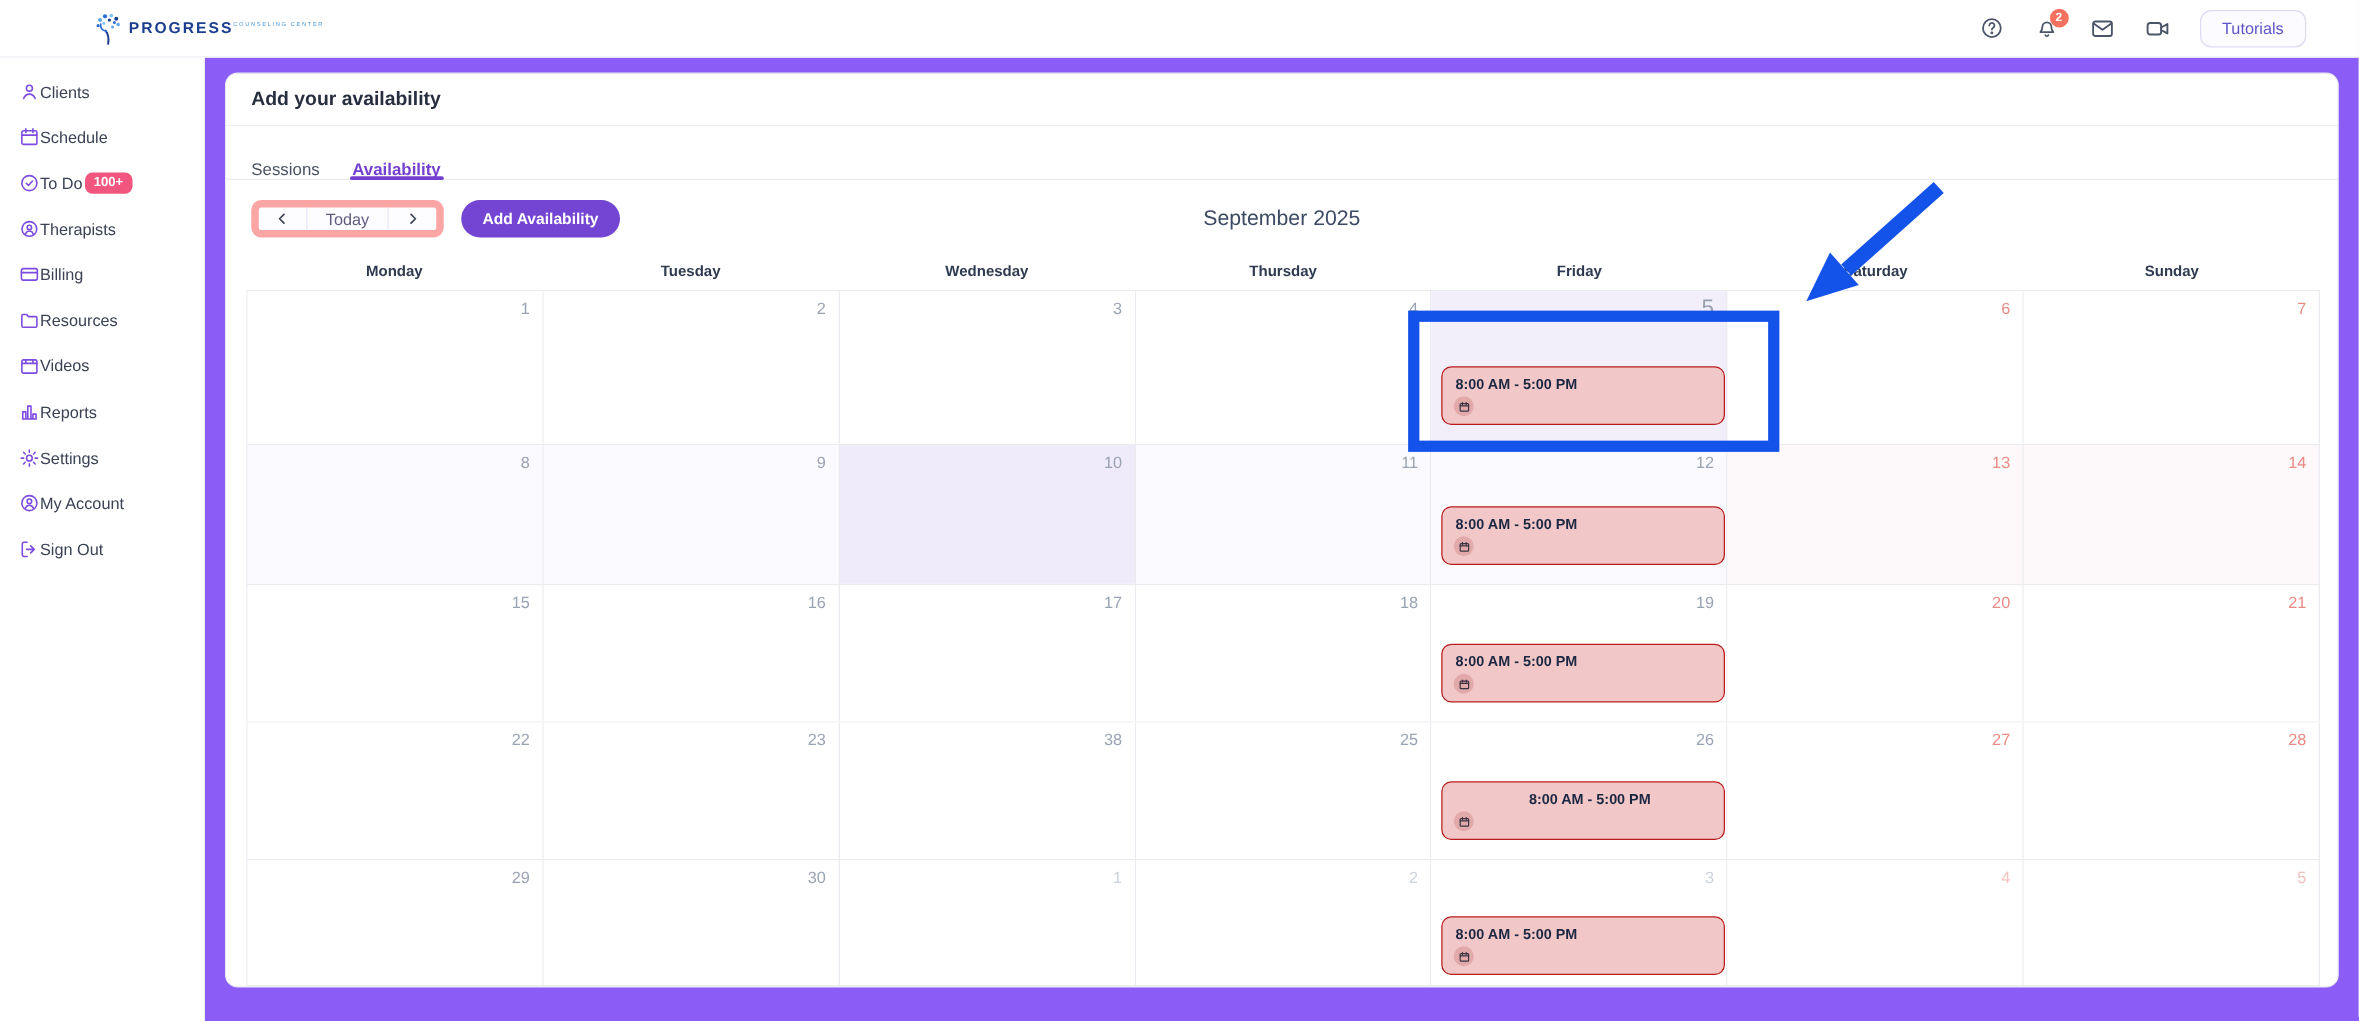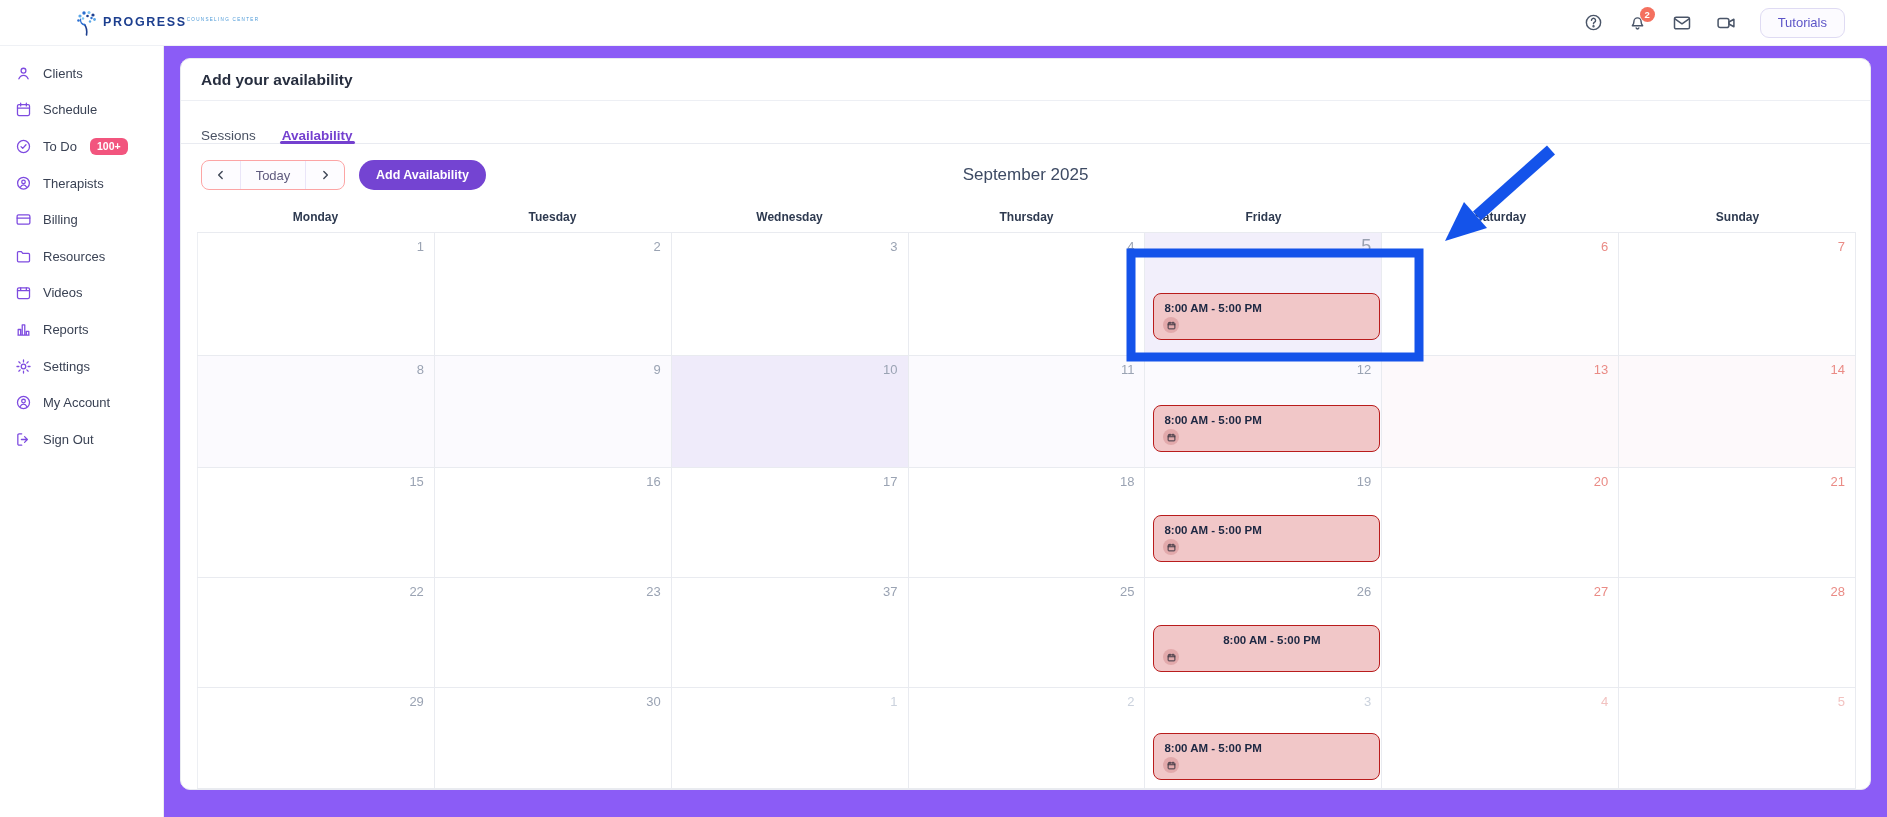--- a/index.html
+++ b/index.html
@@ -17,21 +17,21 @@
   .tb-icon { width:20px; height:20px; display:flex; align-items:center; justify-content:center; cursor:pointer; position:relative; }
   .badge-dot { position:absolute; top:-6px; right:-7px; min-width:15px; height:15px; border-radius:8px;
                background:#F4705F; color:#fff; font-size:9.5px; font-weight:bold; display:flex;
                align-items:center; justify-content:center; padding:0 4px; }
   .tutorials-btn { height:30px; padding:0 17px; border:1px solid #DFDBF3; border-radius:9px; background:#FCFBFF;
                    color:#5D55C8; font-size:13px; display:flex; align-items:center; cursor:pointer; }
 
   
   .sidebar { position:absolute; left:0; top:46px; width:164px; bottom:0; background:#FFFFFF;
              border-right:1px solid #EBEDF1; padding-top:9px; z-index:4; }
-  .side-item { height:36.6px; display:flex; align-items:center; gap:11px; padding-left:15px;
+  .side-item { height:36.6px; display:flex; align-items:center; padding-left:15px;
                font-size:13px; color:#3A4254; cursor:pointer; white-space:nowrap; }
   .side-item svg { flex:0 0 auto; }
   .todo-badge { background:#F2557E; color:#fff; font-size:10.5px; font-weight:bold;
                 border-radius:6px; padding:2.5px 7px; margin-left:2px; }
 
   
   .main { position:absolute; left:164px; top:46px; right:0; bottom:0; background:#8b5cf6; }
   .panel { position:absolute; left:16px; top:12px; width:1691px; height:732px; background:#FFFFFF;
            border:1px solid #E8EAF0; border-radius:10px; overflow:hidden; }
   .panel-header { height:42px; display:flex; align-items:center; padding-left:20px;
@@ -39,21 +39,21 @@
   .panel-title { font-size:15.5px; font-weight:bold; color:#272E3F; }
 
   .tabs { height:43px; display:flex; align-items:flex-end; gap:26px; padding:0 20px;
           border-bottom:1px solid #E9EBF1; }
   .tab { display:flex; align-items:center; font-size:13.5px; color:#4A5263; cursor:pointer; position:relative; }
   .tab.active { color:#7440CF; font-weight:bold; }
   .tab.active::after { content:""; position:absolute; left:-2px; right:-2px; bottom:-1px; height:3.5px;
                        background:#7440CF; border-radius:3px; }
 
   .toolbar { position:relative; height:62px; display:flex; align-items:center; padding:0 20px; }
-  .btn-group { display:inline-flex; height:30px; border:1px solid #fca5a5; border-radius:8px;
+  .btn-group { display:inline-flex; height:30px; border:6px solid #fca5a5; border-radius:8px;
                overflow:hidden; background:#FDFCFF; }
   .bg-seg { display:flex; align-items:center; justify-content:center; cursor:pointer; }
   .bg-nav { width:38px; color:#3F4756; }
   .bg-today { width:66px; font-size:13px; color:#5F5B7E; border-left:1px solid #EAE5F8; border-right:1px solid #EAE5F8; }
   .add-btn { margin-left:14px; height:30px; padding:0 17px; border:none; border-radius:15px;
              background:#7444D2; color:#fff; font-size:12.5px; font-weight:bold; cursor:pointer;
              font-family:"Liberation Sans", sans-serif; }
   .month-title { position:absolute; left:0; right:0; text-align:center; font-size:17px; color:#3D4A63;
                  font-weight:500; pointer-events:none; }
 
@@ -355,21 +355,21 @@
             </div>
           </div>
           <div class="week" style="height: 110px; text-align: center;">
             <div class="cell kind-wd">
               <div class="datenum">22</div>
             </div>
             <div class="cell kind-wd">
               <div class="datenum">23</div>
             </div>
             <div class="cell kind-wd">
-              <div class="datenum">37</div>
+              <div class="datenum">38</div>
             </div>
             <div class="cell kind-wd">
               <div class="datenum">25</div>
             </div>
             <div class="cell kind-wd">
               <div class="datenum">26</div>
               <div class="event">
                 <div class="ev-time">8:00 AM - 5:00 PM</div>
                 <div class="ev-icon">
                   <svg width="9" height="9" viewBox="0 0 24 24" fill="none" stroke="#3A3441" stroke-width="2.6" stroke-linecap="round">

